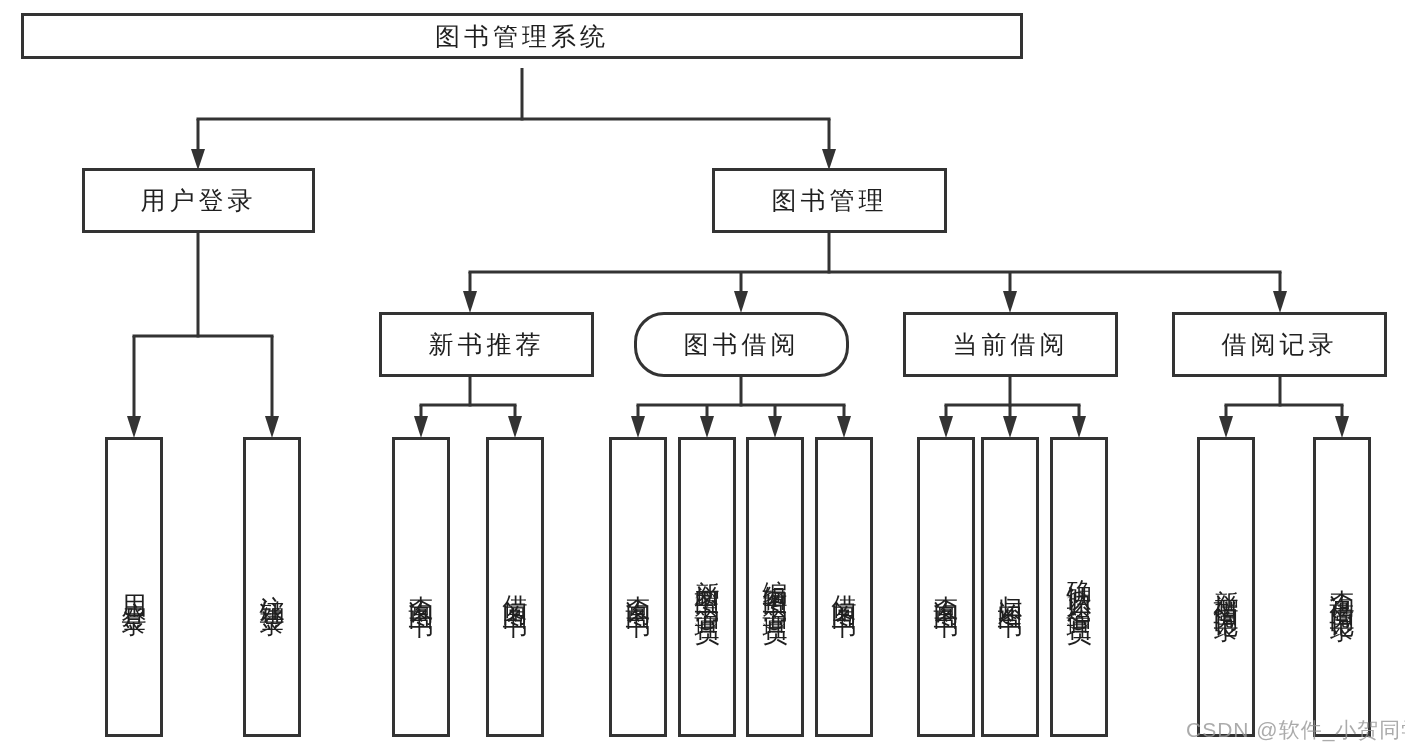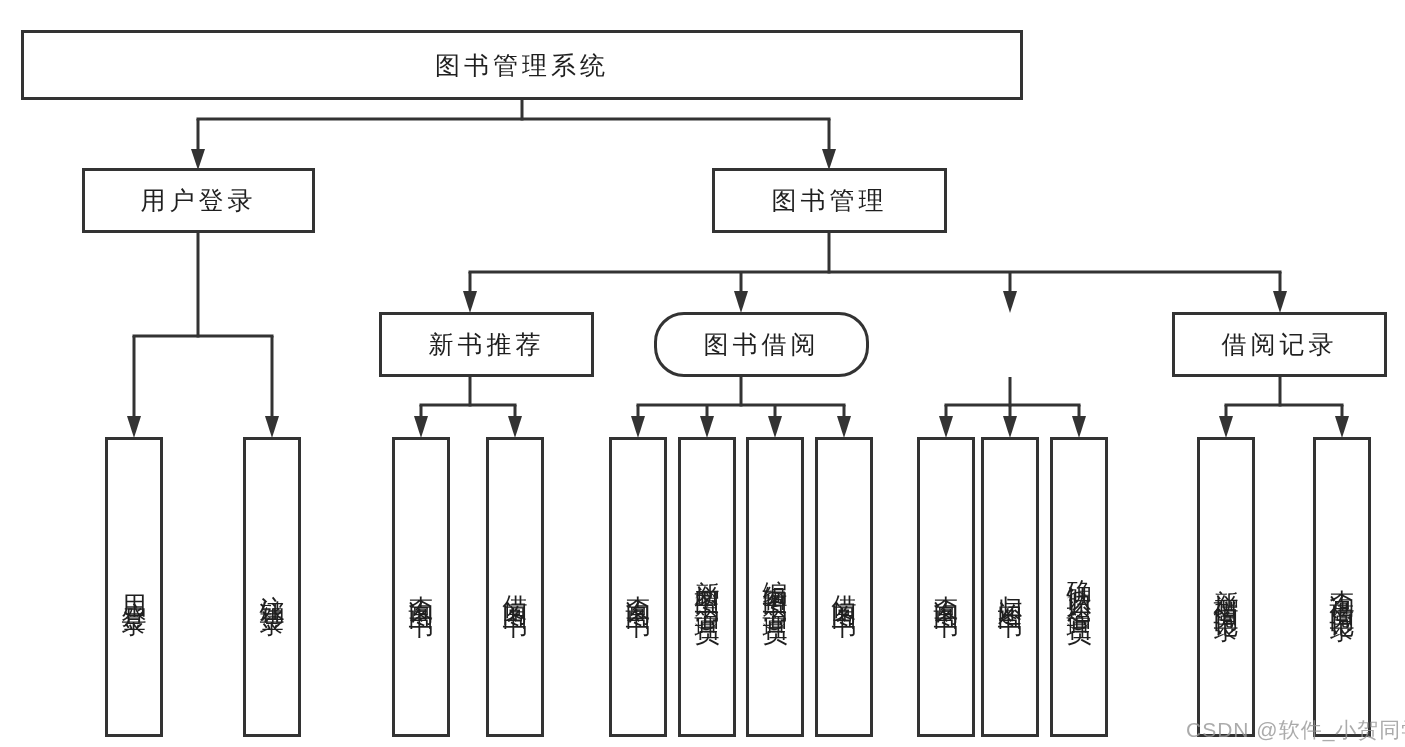--- a/index.html
+++ b/index.html
@@ -32,27 +32,27 @@
     white-space: nowrap;
   }
   .v {
     writing-mode: vertical-rl;
     text-orientation: mixed;
     letter-spacing: 6px;
     white-space: normal;
     line-height: 1;
   }
   
-  .n-root { left: 21px;  top: 30px;  width: 1002px; height: 70px; }
+  .n-root { left: 21px;  top: 13px;  width: 1002px; height: 46px; }
   
   .n-l2a  { left: 82px;  top: 168px; width: 233px;  height: 65px; }
   .n-l2b  { left: 712px; top: 168px; width: 235px;  height: 65px; text-align: right; }
   
   .n-l3a  { left: 363px;  top: 312px; width: 215px; height: 65px; margin-left: 16px; }
-  .n-l3b  { left: 654px;  top: 312px; width: 215px; height: 65px; border-radius: 30px; }
+  .n-l3b  { left: 634px;  top: 312px; width: 215px; height: 65px; border-radius: 30px; }
   .n-l3c  { left: 903px;  top: 312px; width: 215px; height: 65px; }
   .n-l3d  { left: 1172px; top: 312px; width: 215px; height: 65px; }
   
   .leaf { top: 437px; width: 58px; height: 300px; }
   .n-ul1 { left: 105px; }  .n-ul2 { left: 243px; }
   .n-nb1 { left: 392px; }  .n-nb2 { left: 486px; }
   .n-bb1 { left: 609px; }  .n-bb2 { left: 678px; }
   .n-bb3 { left: 746px; }  .n-bb4 { left: 815px; }
   .n-cb1 { left: 917px; }  .n-cb2 { left: 981px; }  .n-cb3 { left: 1050px; }
   .n-br1 { left: 1197px; } .n-br2 { left: 1313px; }
@@ -134,20 +134,21 @@
     <polygon points="1335,416 1349,416 1342,438"></polygon>
   </svg>
 
   <div class="node n-root">图书管理系统</div>
 
   <div class="node n-l2a">用户登录</div>
   <div class="node n-l2b">图书管理</div>
 
   <div class="node n-l3a">新书推荐</div>
   <div class="node n-l3b">图书借阅</div>
+  <div class="node n-l3c">当前借阅</div>
   <div class="node n-l3d">借阅记录</div>
 
   <div class="node v leaf n-ul1">用户登录</div>
   <div class="node v leaf n-ul2">注销登录</div>
 
   <div class="node v leaf n-nb1">查询图书</div>
   <div class="node v leaf n-nb2">借阅图书</div>
 
   <div class="node v leaf n-bb1">查询图书</div>
   <div class="node v leaf n-bb2">新增图书（管理员）</div>

